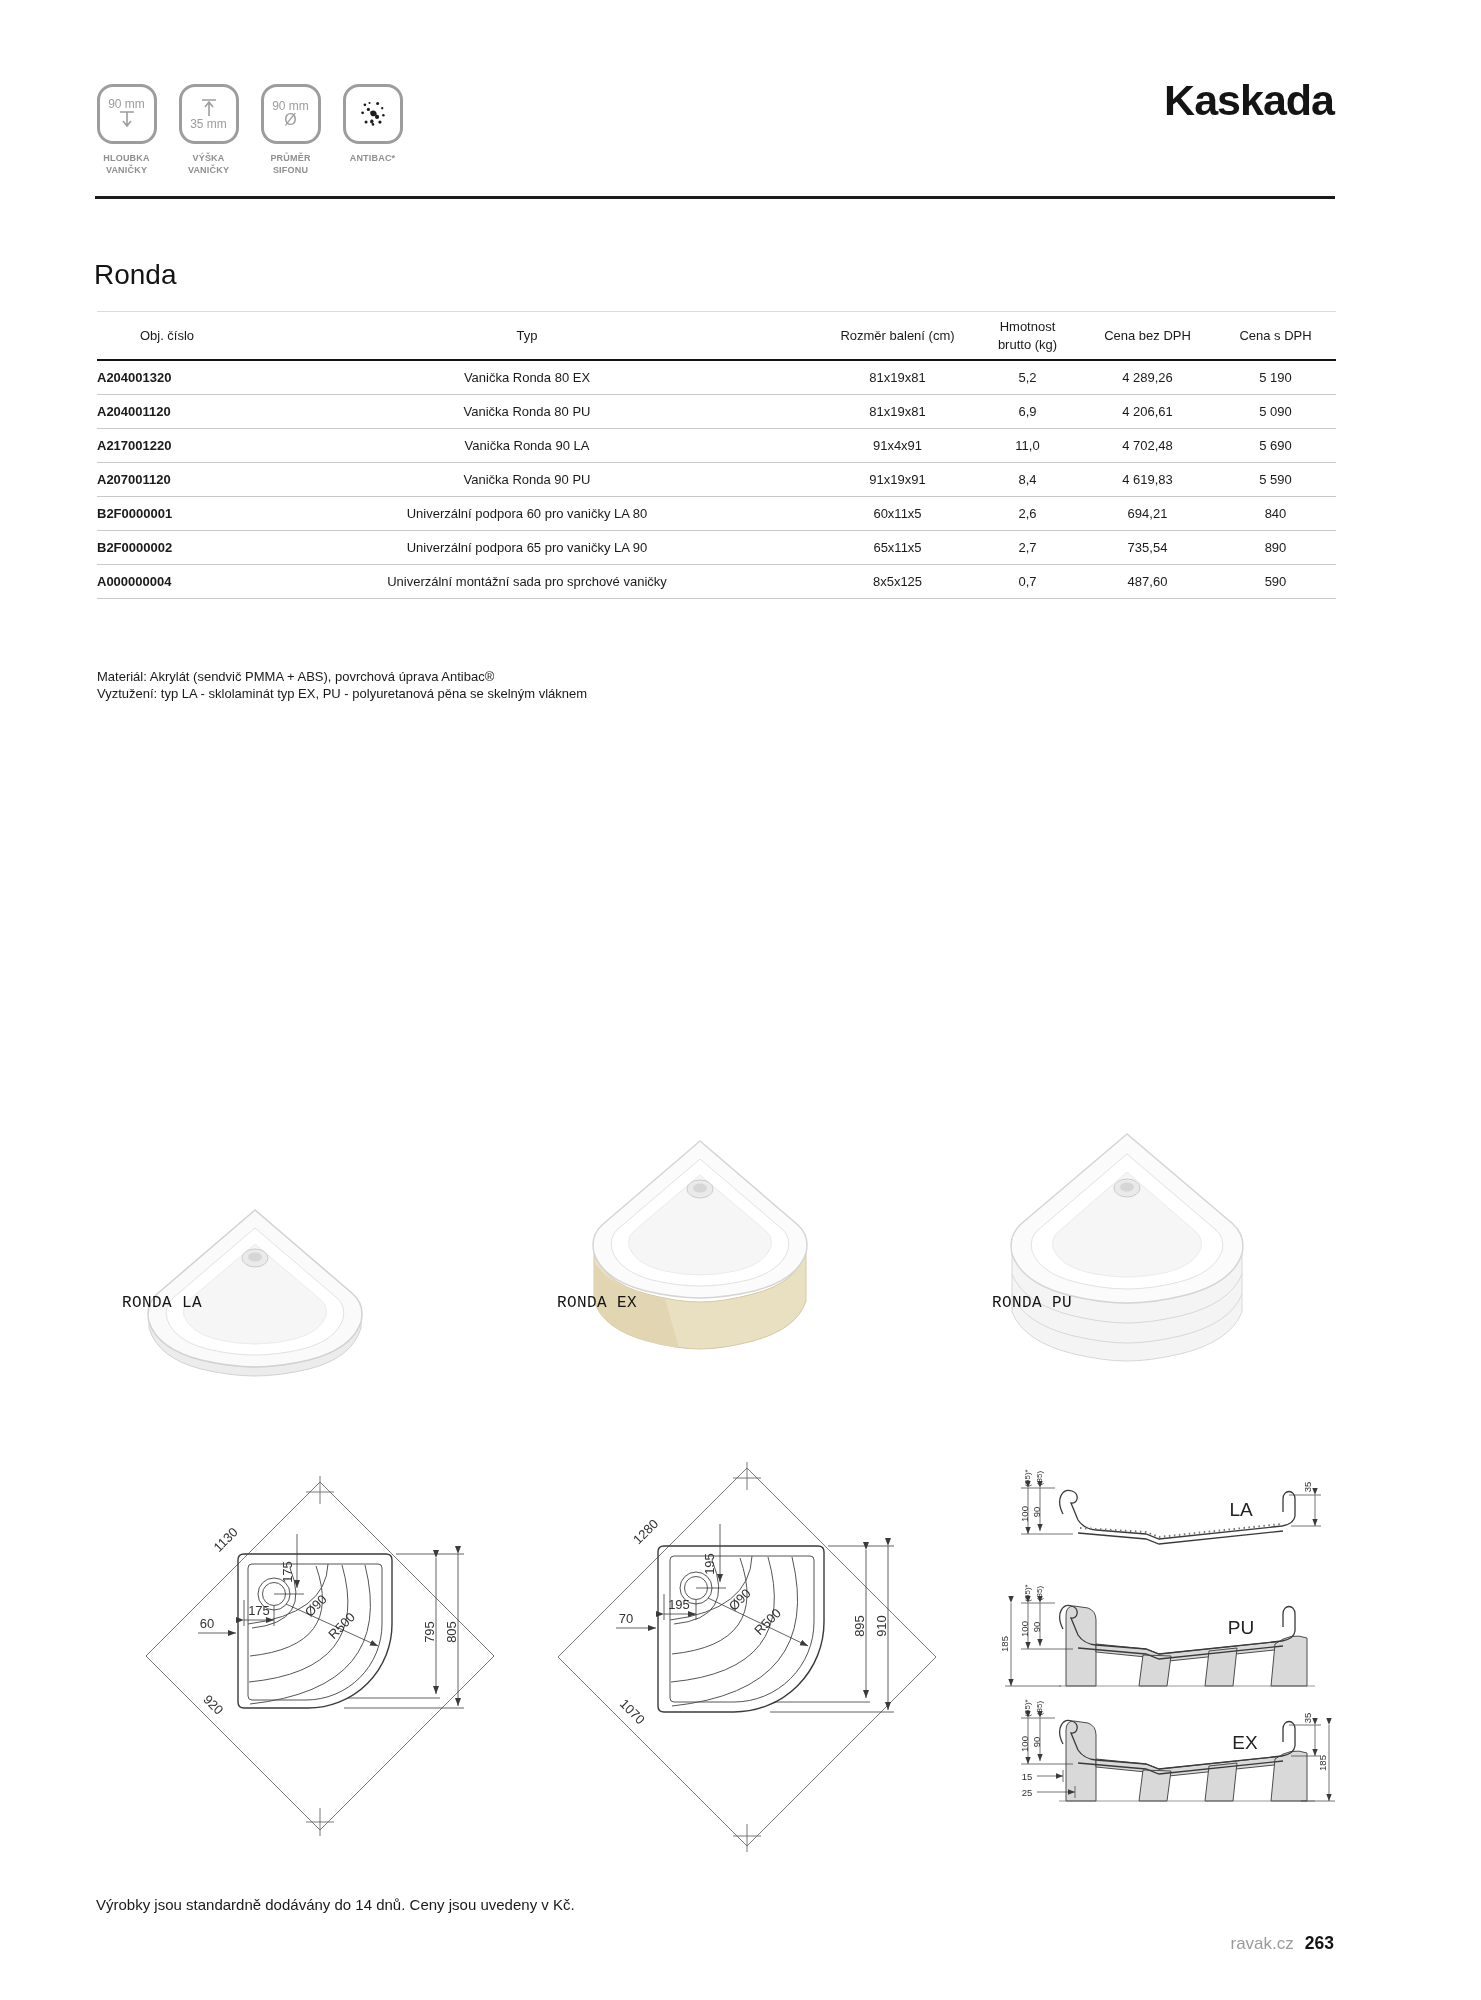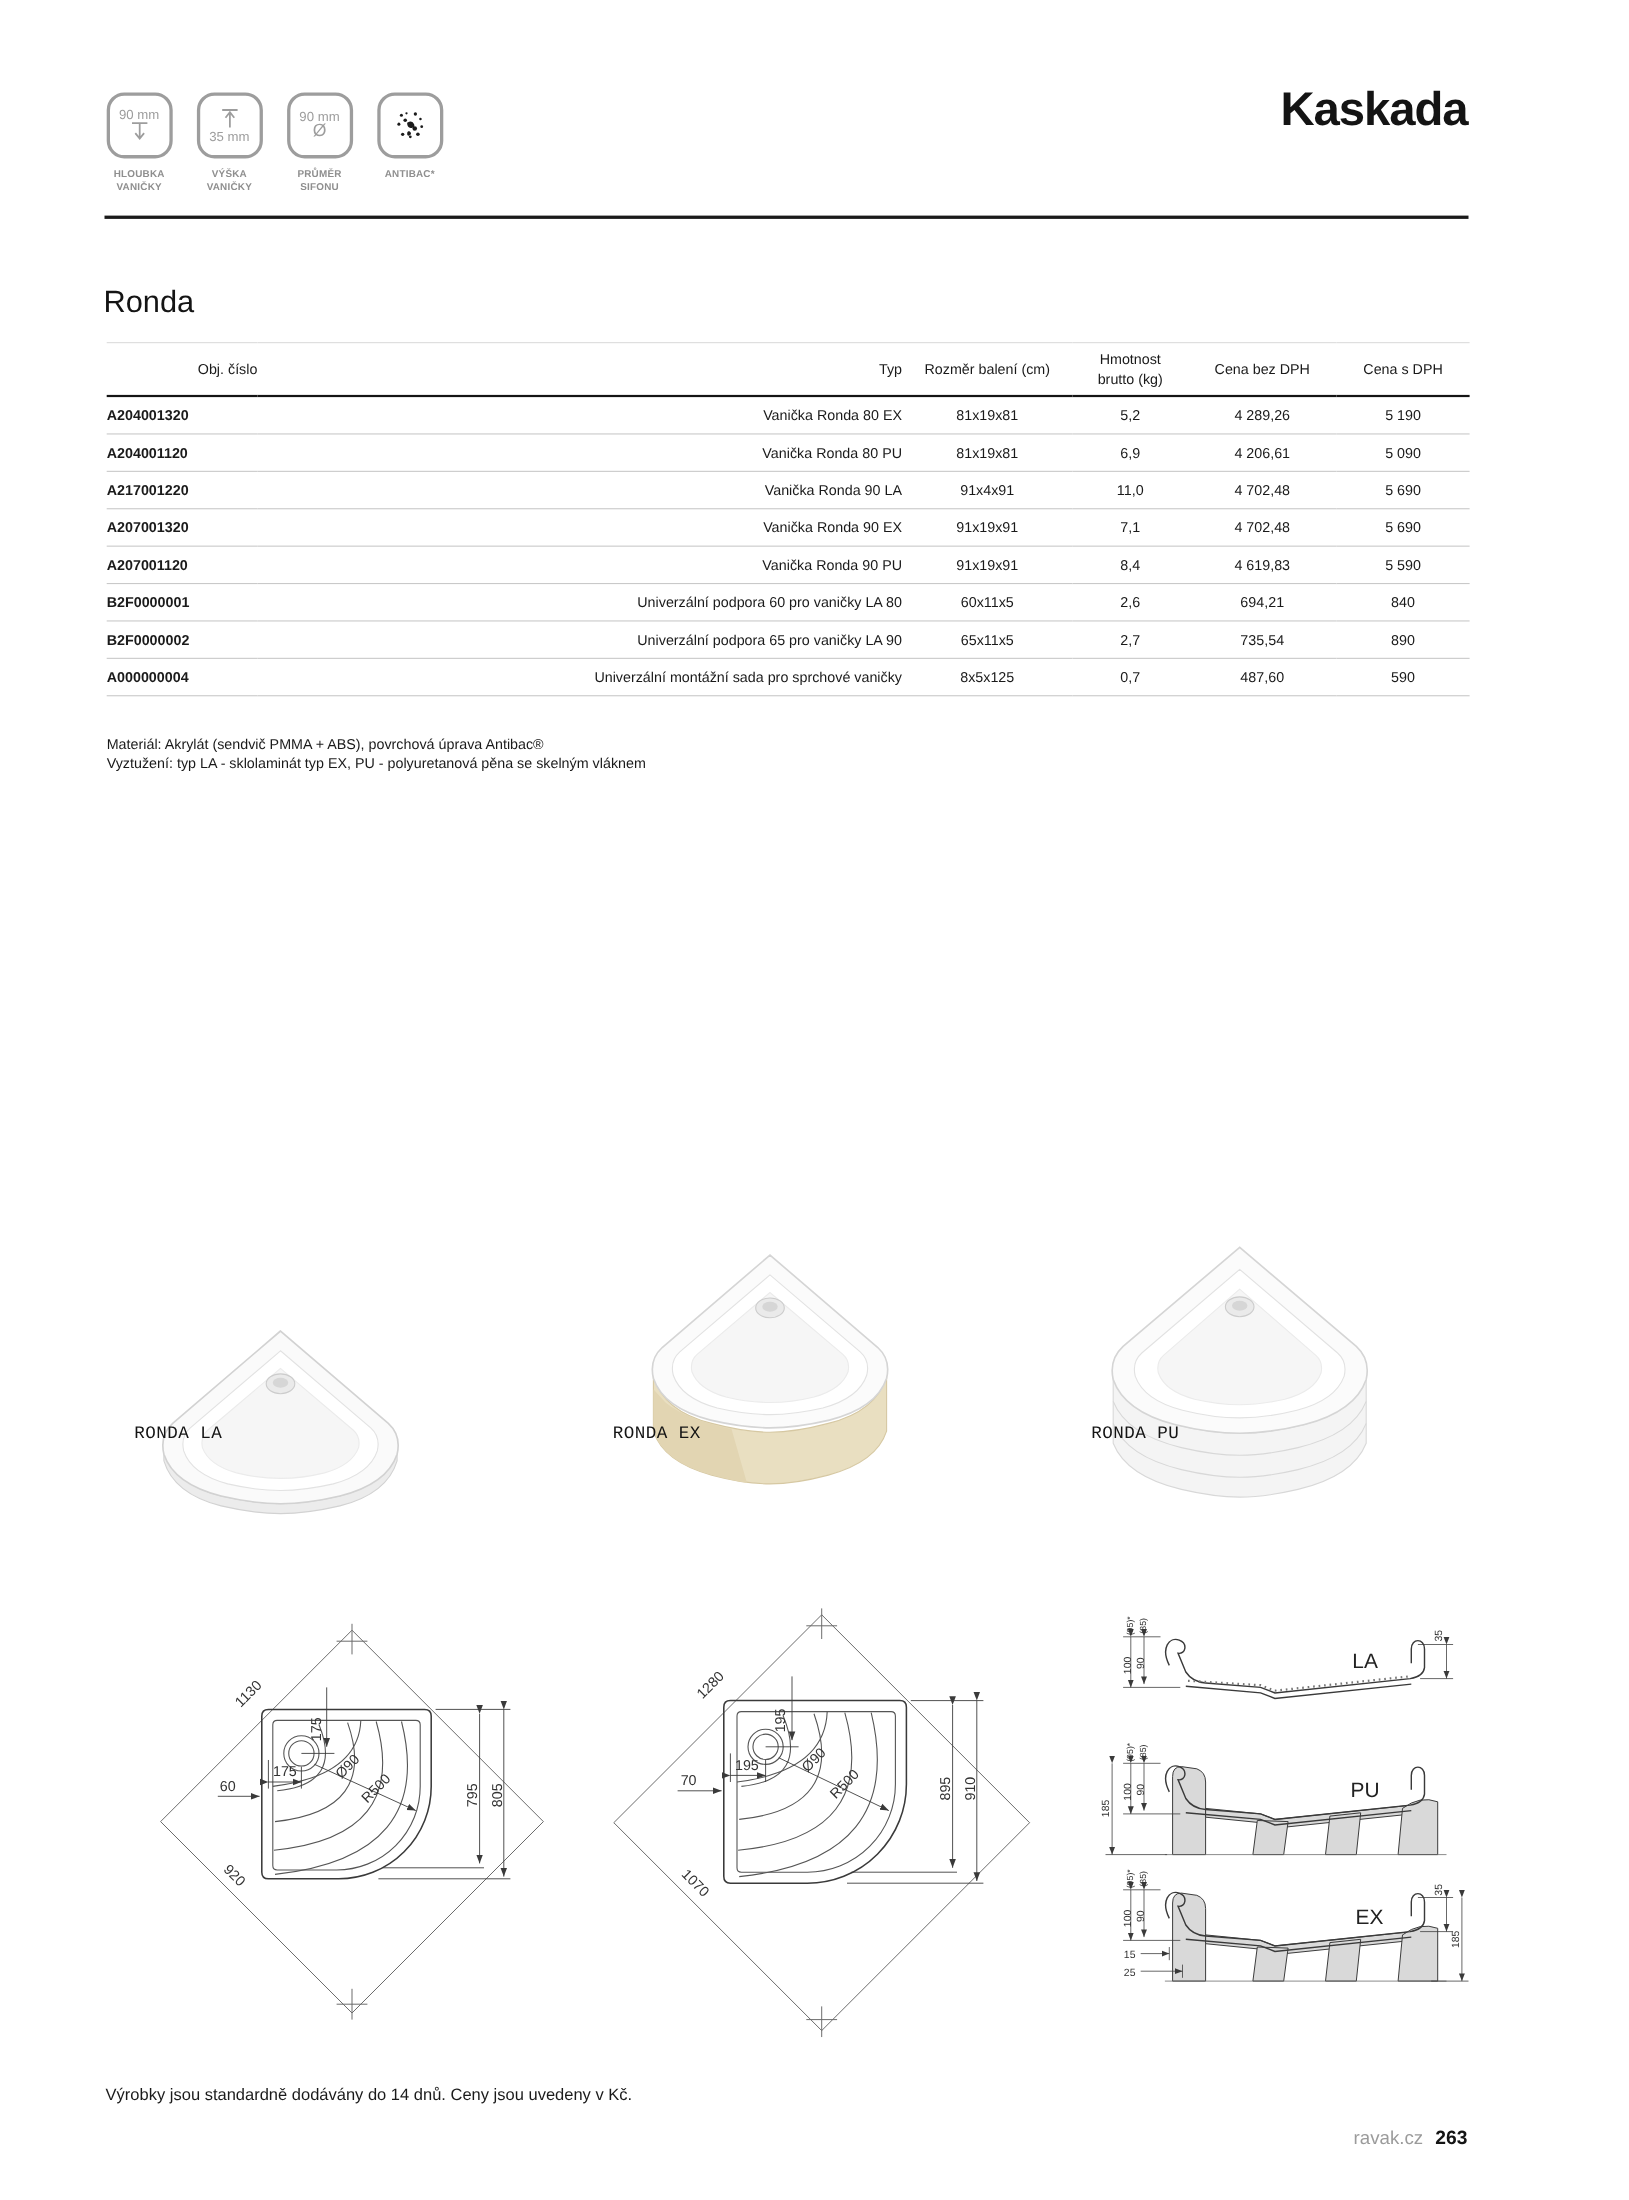--- a/index.html
+++ b/index.html
@@ -19,21 +19,21 @@
   #brand{position:absolute;top:76px;right:147px;font-size:43px;font-weight:700;letter-spacing:-1px;color:#141414;}
   #rule{position:absolute;left:95px;top:196px;width:1240px;height:2.5px;background:#1a1a1a;}
   #section-title{position:absolute;left:94px;top:236px;font-size:28px;font-weight:400;color:#141414;}
 
   
   #price-table{position:absolute;left:97px;top:311px;width:1239px;border-collapse:collapse;table-layout:fixed;}
   #price-table th{font-size:13px;font-weight:400;color:#1a1a1a;vertical-align:middle;padding:6px 0;}
   #price-table thead tr{border-top:1px solid #dcdcdc;border-bottom:2.5px solid #141414;}
   #price-table td{font-size:13px;height:33px;padding:0;vertical-align:middle;}
   #price-table tbody tr{border-bottom:1px solid #c9c9c9;}
-  .c-left{text-align:right;}
+  .c-left{text-align:center;}
   .c-mid{text-align:center;}
   .code{font-weight:700;padding-left:3px;}
   th.two-line{white-space:pre-line;line-height:1.35;}
 
   #notes{position:absolute;left:97px;top:668px;font-size:13px;line-height:1.32;color:#1a1a1a;}
 
   .product-label{position:absolute;top:1294px;font-size:16px;letter-spacing:.4px;color:#141414;font-family:Liberation Mono, monospace;}
   #label-la{left:122px;} #label-ex{left:557px;} #label-pu{left:992px;}
 
   .abs{position:absolute;}
@@ -158,28 +158,20 @@
       </tr>
       <tr>
         <td class="code">A217001220</td>
         <td class="c-left">Vanička Ronda 90 LA</td>
         <td class="c-mid">91x4x91</td>
         <td class="c-mid">11,0</td>
         <td class="c-mid">4 702,48</td>
         <td class="c-mid">5 690</td>
       </tr>
       <tr>
-        <td class="code">A207001320</td>
-        <td class="c-left">Vanička Ronda 90 EX</td>
-        <td class="c-mid">91x19x91</td>
-        <td class="c-mid">7,1</td>
-        <td class="c-mid">4 702,48</td>
-        <td class="c-mid">5 690</td>
-      </tr>
-      <tr>
         <td class="code">A207001120</td>
         <td class="c-left">Vanička Ronda 90 PU</td>
         <td class="c-mid">91x19x91</td>
         <td class="c-mid">8,4</td>
         <td class="c-mid">4 619,83</td>
         <td class="c-mid">5 590</td>
       </tr>
       <tr>
         <td class="code">B2F0000001</td>
         <td class="c-left">Univerzální podpora 60 pro vaničky LA 80</td>

